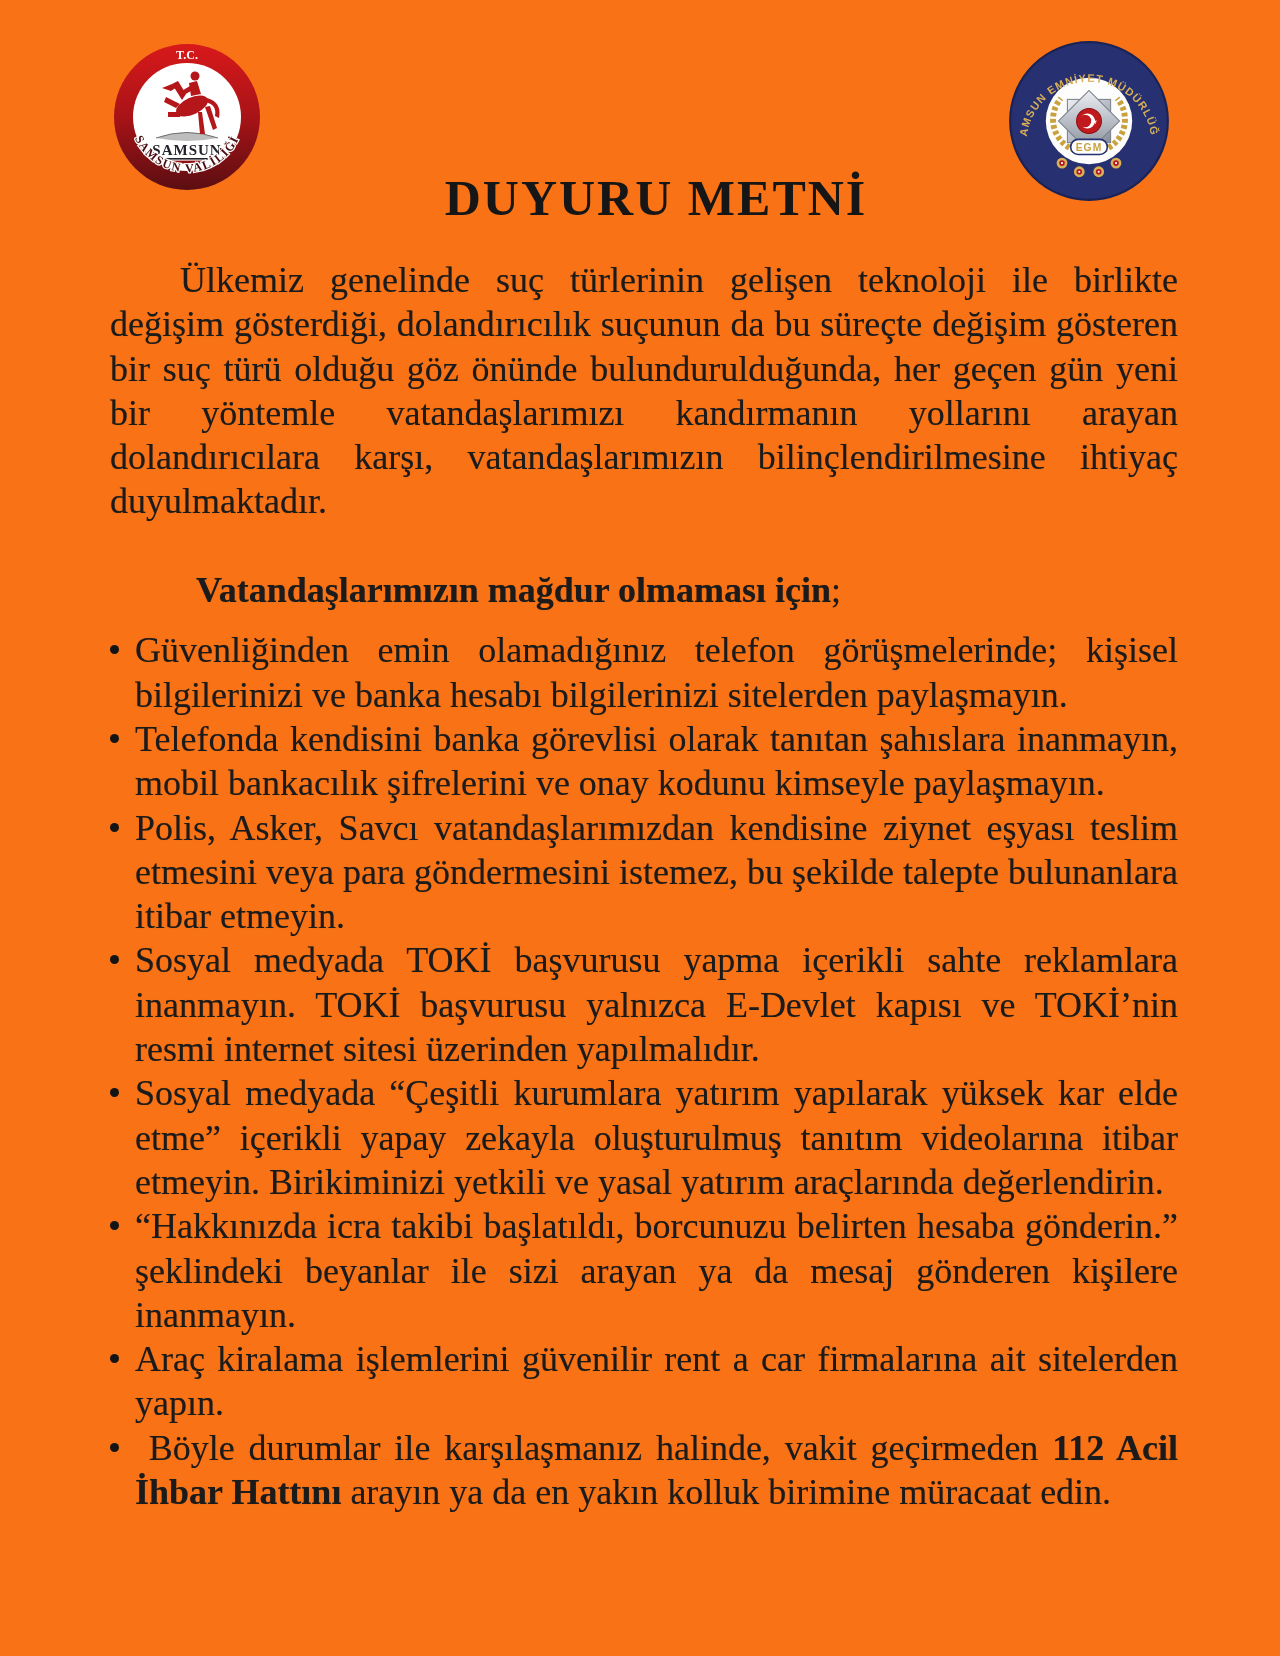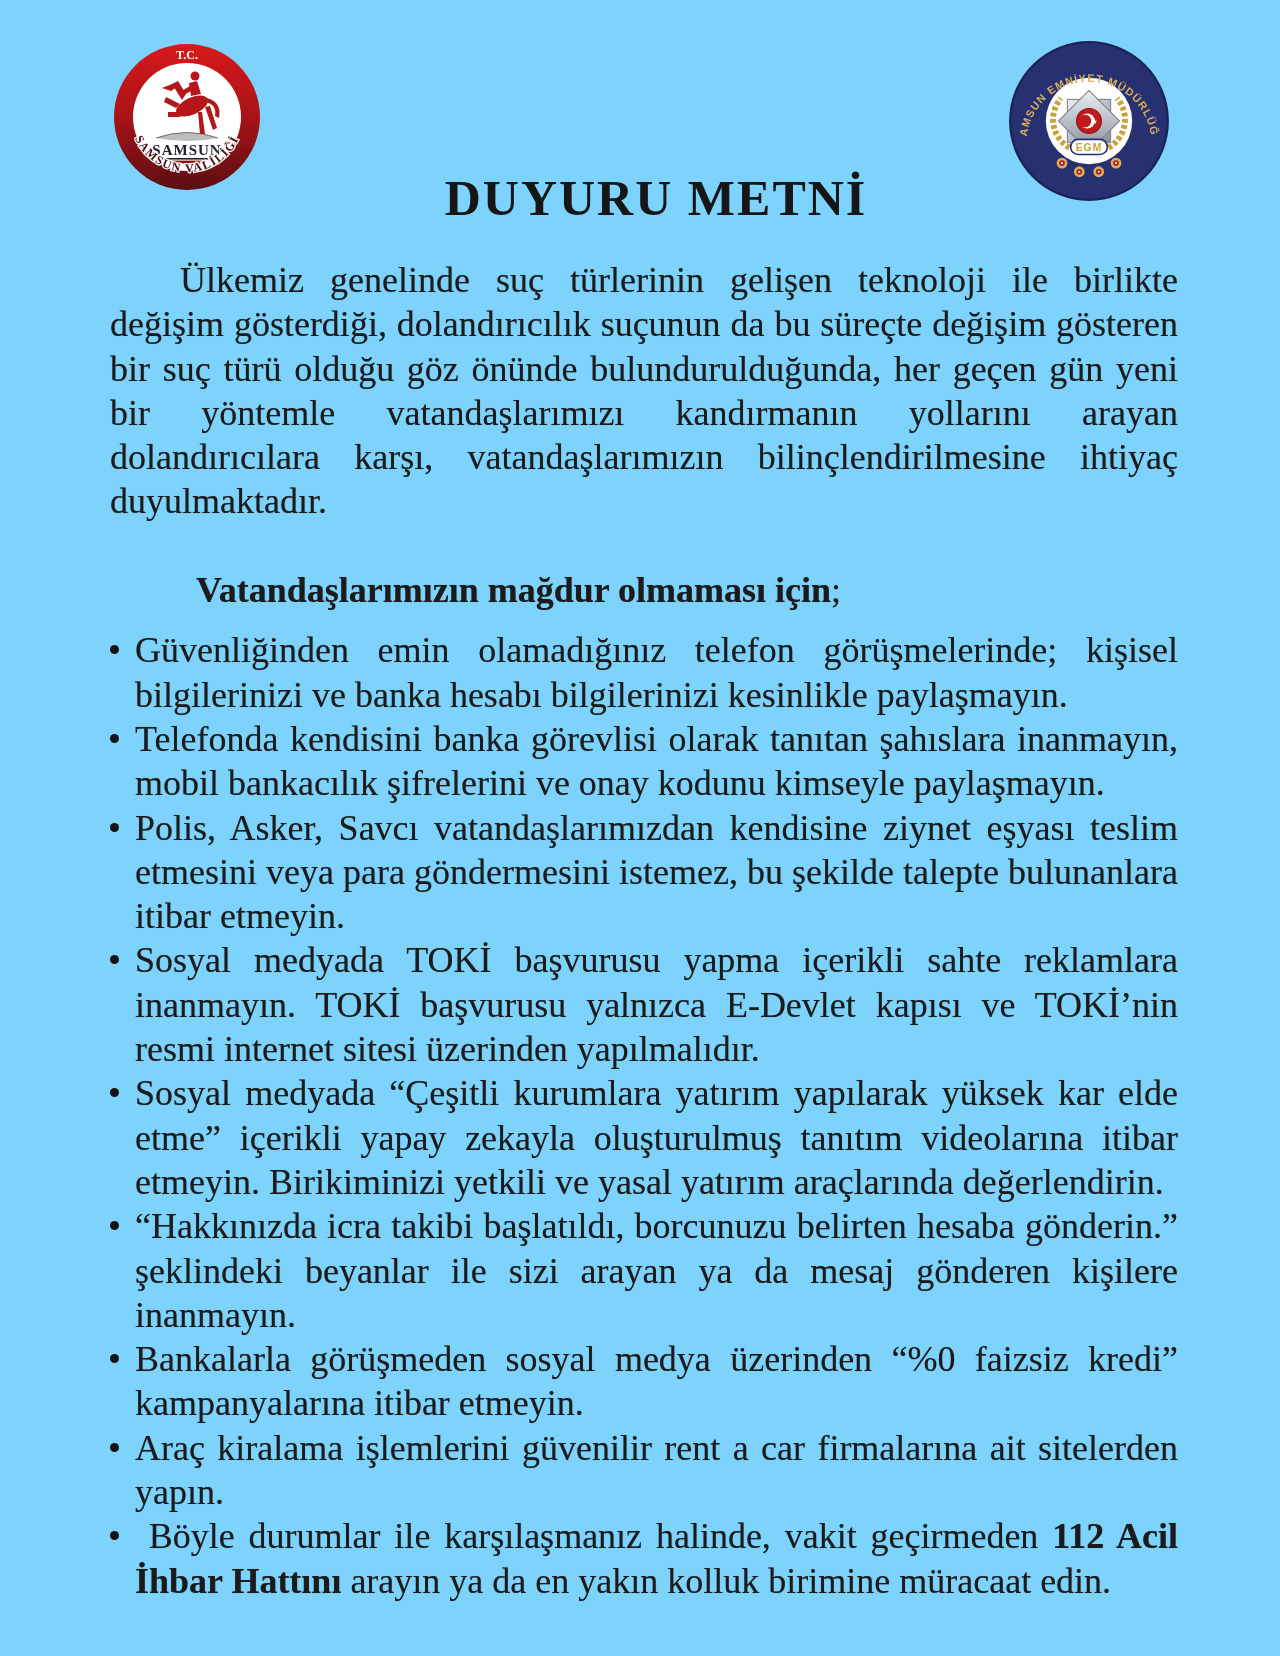--- a/index.html
+++ b/index.html
@@ -1,20 +1,20 @@
 <!DOCTYPE html>
 <html><head>
 <meta charset="utf-8">
 <style>
   html, body { margin: 0; padding: 0; }
   .page {
     position: relative;
     width: 1280px;
     height: 1656px;
-    background: #7dd3fc;
+    background: #f97316;
     font-family: "Liberation Serif", "DejaVu Serif", serif;
     color: #1b1b1b;
     overflow: hidden;
   }
   .header { position: absolute; top: 0; left: 0; width: 1280px; height: 250px; }
   .logo-left  { position: absolute; left: 112px; top: 42px; width: 150px; height: 150px; }
   .logo-right { position: absolute; left: 1008px; top: 40px; width: 162px; height: 162px; }
   .doc-title {
     position: absolute;
     top: 153px; left: 0; width: 1280px;
@@ -171,39 +171,36 @@
         </g>
       </svg>
     </div>
   </div>
 
   <div class="content">
     <p class="intro">Ülkemiz genelinde suç türlerinin gelişen teknoloji ile birlikte değişim gösterdiği, dolandırıcılık suçunun da bu süreçte değişim gösteren bir suç türü olduğu göz önünde bulundurulduğunda, her geçen gün yeni bir yöntemle vatandaşlarımızı kandırmanın yollarını arayan dolandırıcılara karşı, vatandaşlarımızın bilinçlendirilmesine ihtiyaç duyulmaktadır.</p>
     <p class="list-header"><b>Vatandaşlarımızın mağdur olmaması için</b><span>;</span></p>
     <ul class="advice">
         <li class="bullet-item">
-    <span class="bullet-text"><span>Güvenliğinden emin olamadığınız telefon görüşmelerinde; kişisel bilgilerinizi ve banka hesabı bilgilerinizi kesinlikle paylaşmayın.</span></span>
+    <span class="bullet-text"><span>Güvenliğinden emin olamadığınız telefon görüşmelerinde; kişisel bilgilerinizi ve banka hesabı bilgilerinizi sitelerden paylaşmayın.</span></span>
   </li>
         <li class="bullet-item">
     <span class="bullet-text"><span>Telefonda kendisini banka görevlisi olarak tanıtan şahıslara inanmayın, mobil bankacılık şifrelerini ve onay kodunu kimseyle paylaşmayın.</span></span>
   </li>
         <li class="bullet-item">
     <span class="bullet-text"><span>Polis, Asker, Savcı vatandaşlarımızdan kendisine ziynet eşyası teslim etmesini veya para göndermesini istemez, bu şekilde talepte bulunanlara itibar etmeyin.</span></span>
   </li>
         <li class="bullet-item">
     <span class="bullet-text"><span>Sosyal medyada TOKİ başvurusu yapma içerikli sahte reklamlara inanmayın. TOKİ başvurusu yalnızca E-Devlet kapısı ve TOKİ’nin resmi internet sitesi üzerinden yapılmalıdır.</span></span>
   </li>
         <li class="bullet-item">
     <span class="bullet-text"><span>Sosyal medyada “Çeşitli kurumlara yatırım yapılarak yüksek kar elde etme” içerikli yapay zekayla oluşturulmuş tanıtım videolarına itibar etmeyin. Birikiminizi yetkili ve yasal yatırım araçlarında değerlendirin.</span></span>
   </li>
         <li class="bullet-item">
     <span class="bullet-text"><span>“Hakkınızda icra takibi başlatıldı, borcunuzu belirten hesaba gönderin.” şeklindeki beyanlar ile sizi arayan ya da mesaj gönderen kişilere inanmayın.</span></span>
-  </li>
-        <li class="bullet-item">
-    <span class="bullet-text"><span>Bankalarla görüşmeden sosyal medya üzerinden “%0 faizsiz kredi” kampanyalarına itibar etmeyin.</span></span>
   </li>
         <li class="bullet-item">
     <span class="bullet-text"><span>Araç kiralama işlemlerini güvenilir rent a car firmalarına ait sitelerden yapın.</span></span>
   </li>
         <li class="bullet-item">
     <span class="bullet-text"><span>&nbsp;Böyle durumlar ile karşılaşmanız halinde, vakit geçirmeden </span><b>112 Acil İhbar Hattını</b><span> arayın ya da en yakın kolluk birimine müracaat edin.</span></span>
   </li>
       </ul>
   </div>
 

